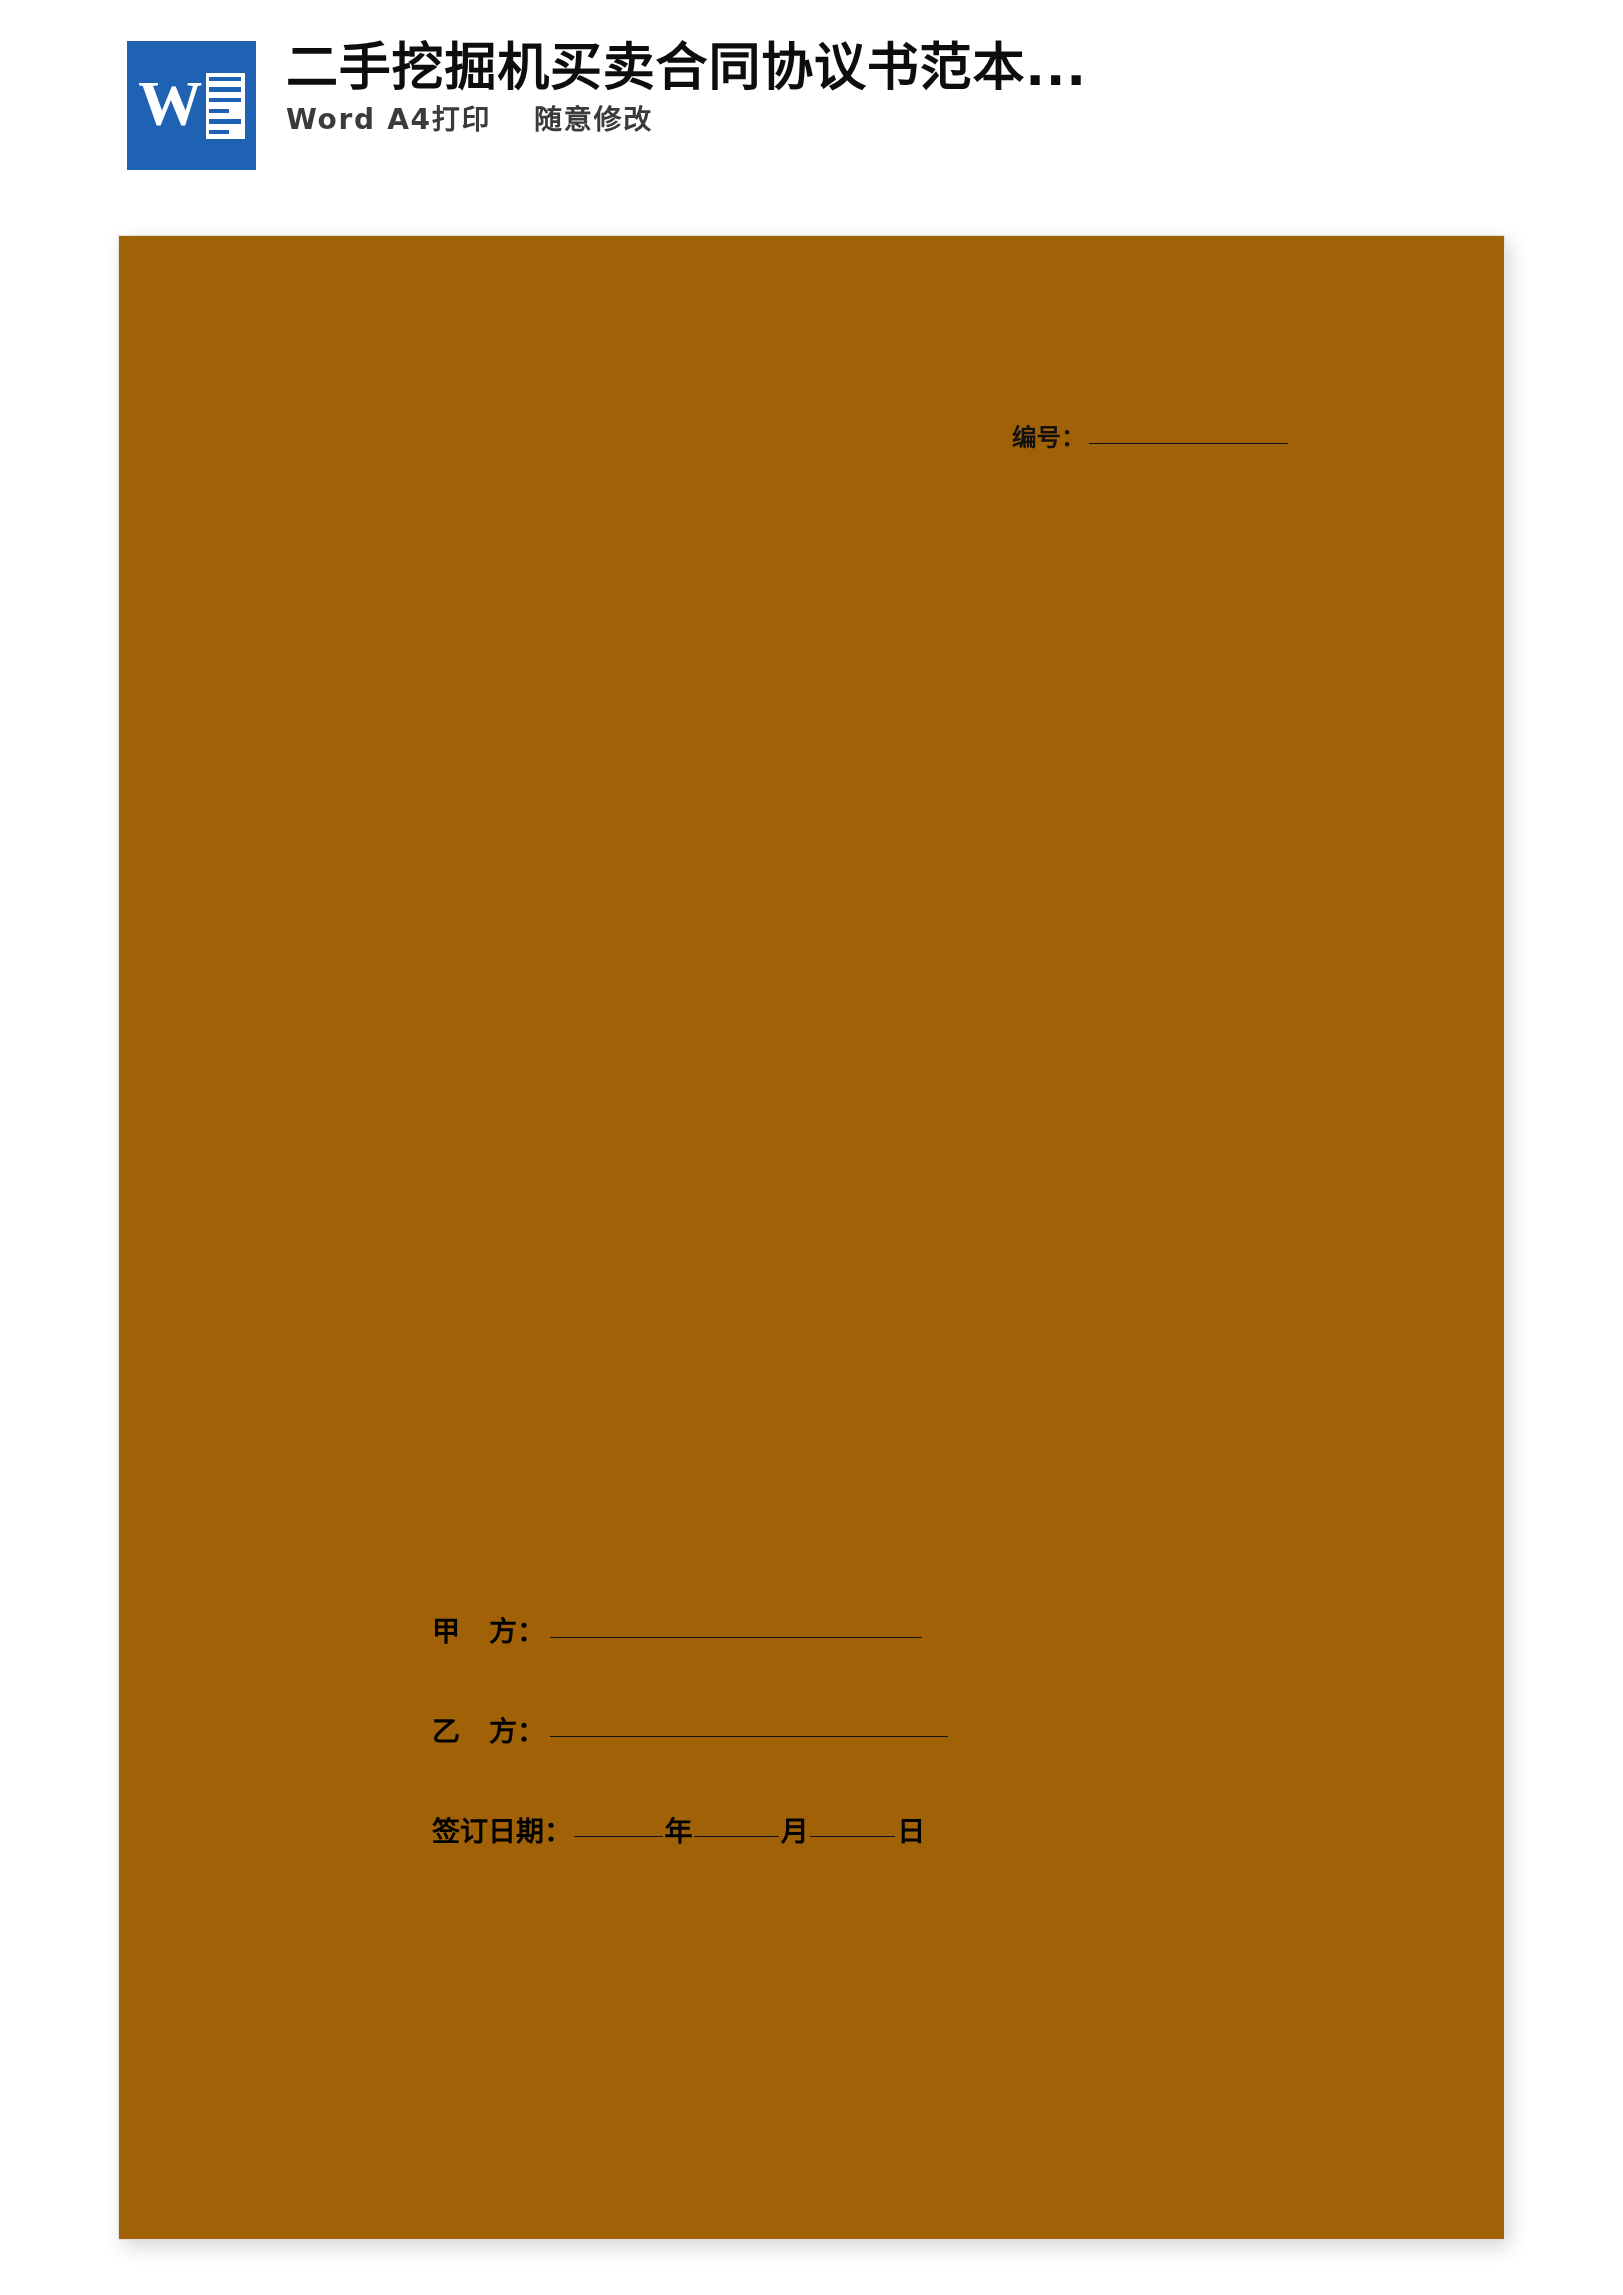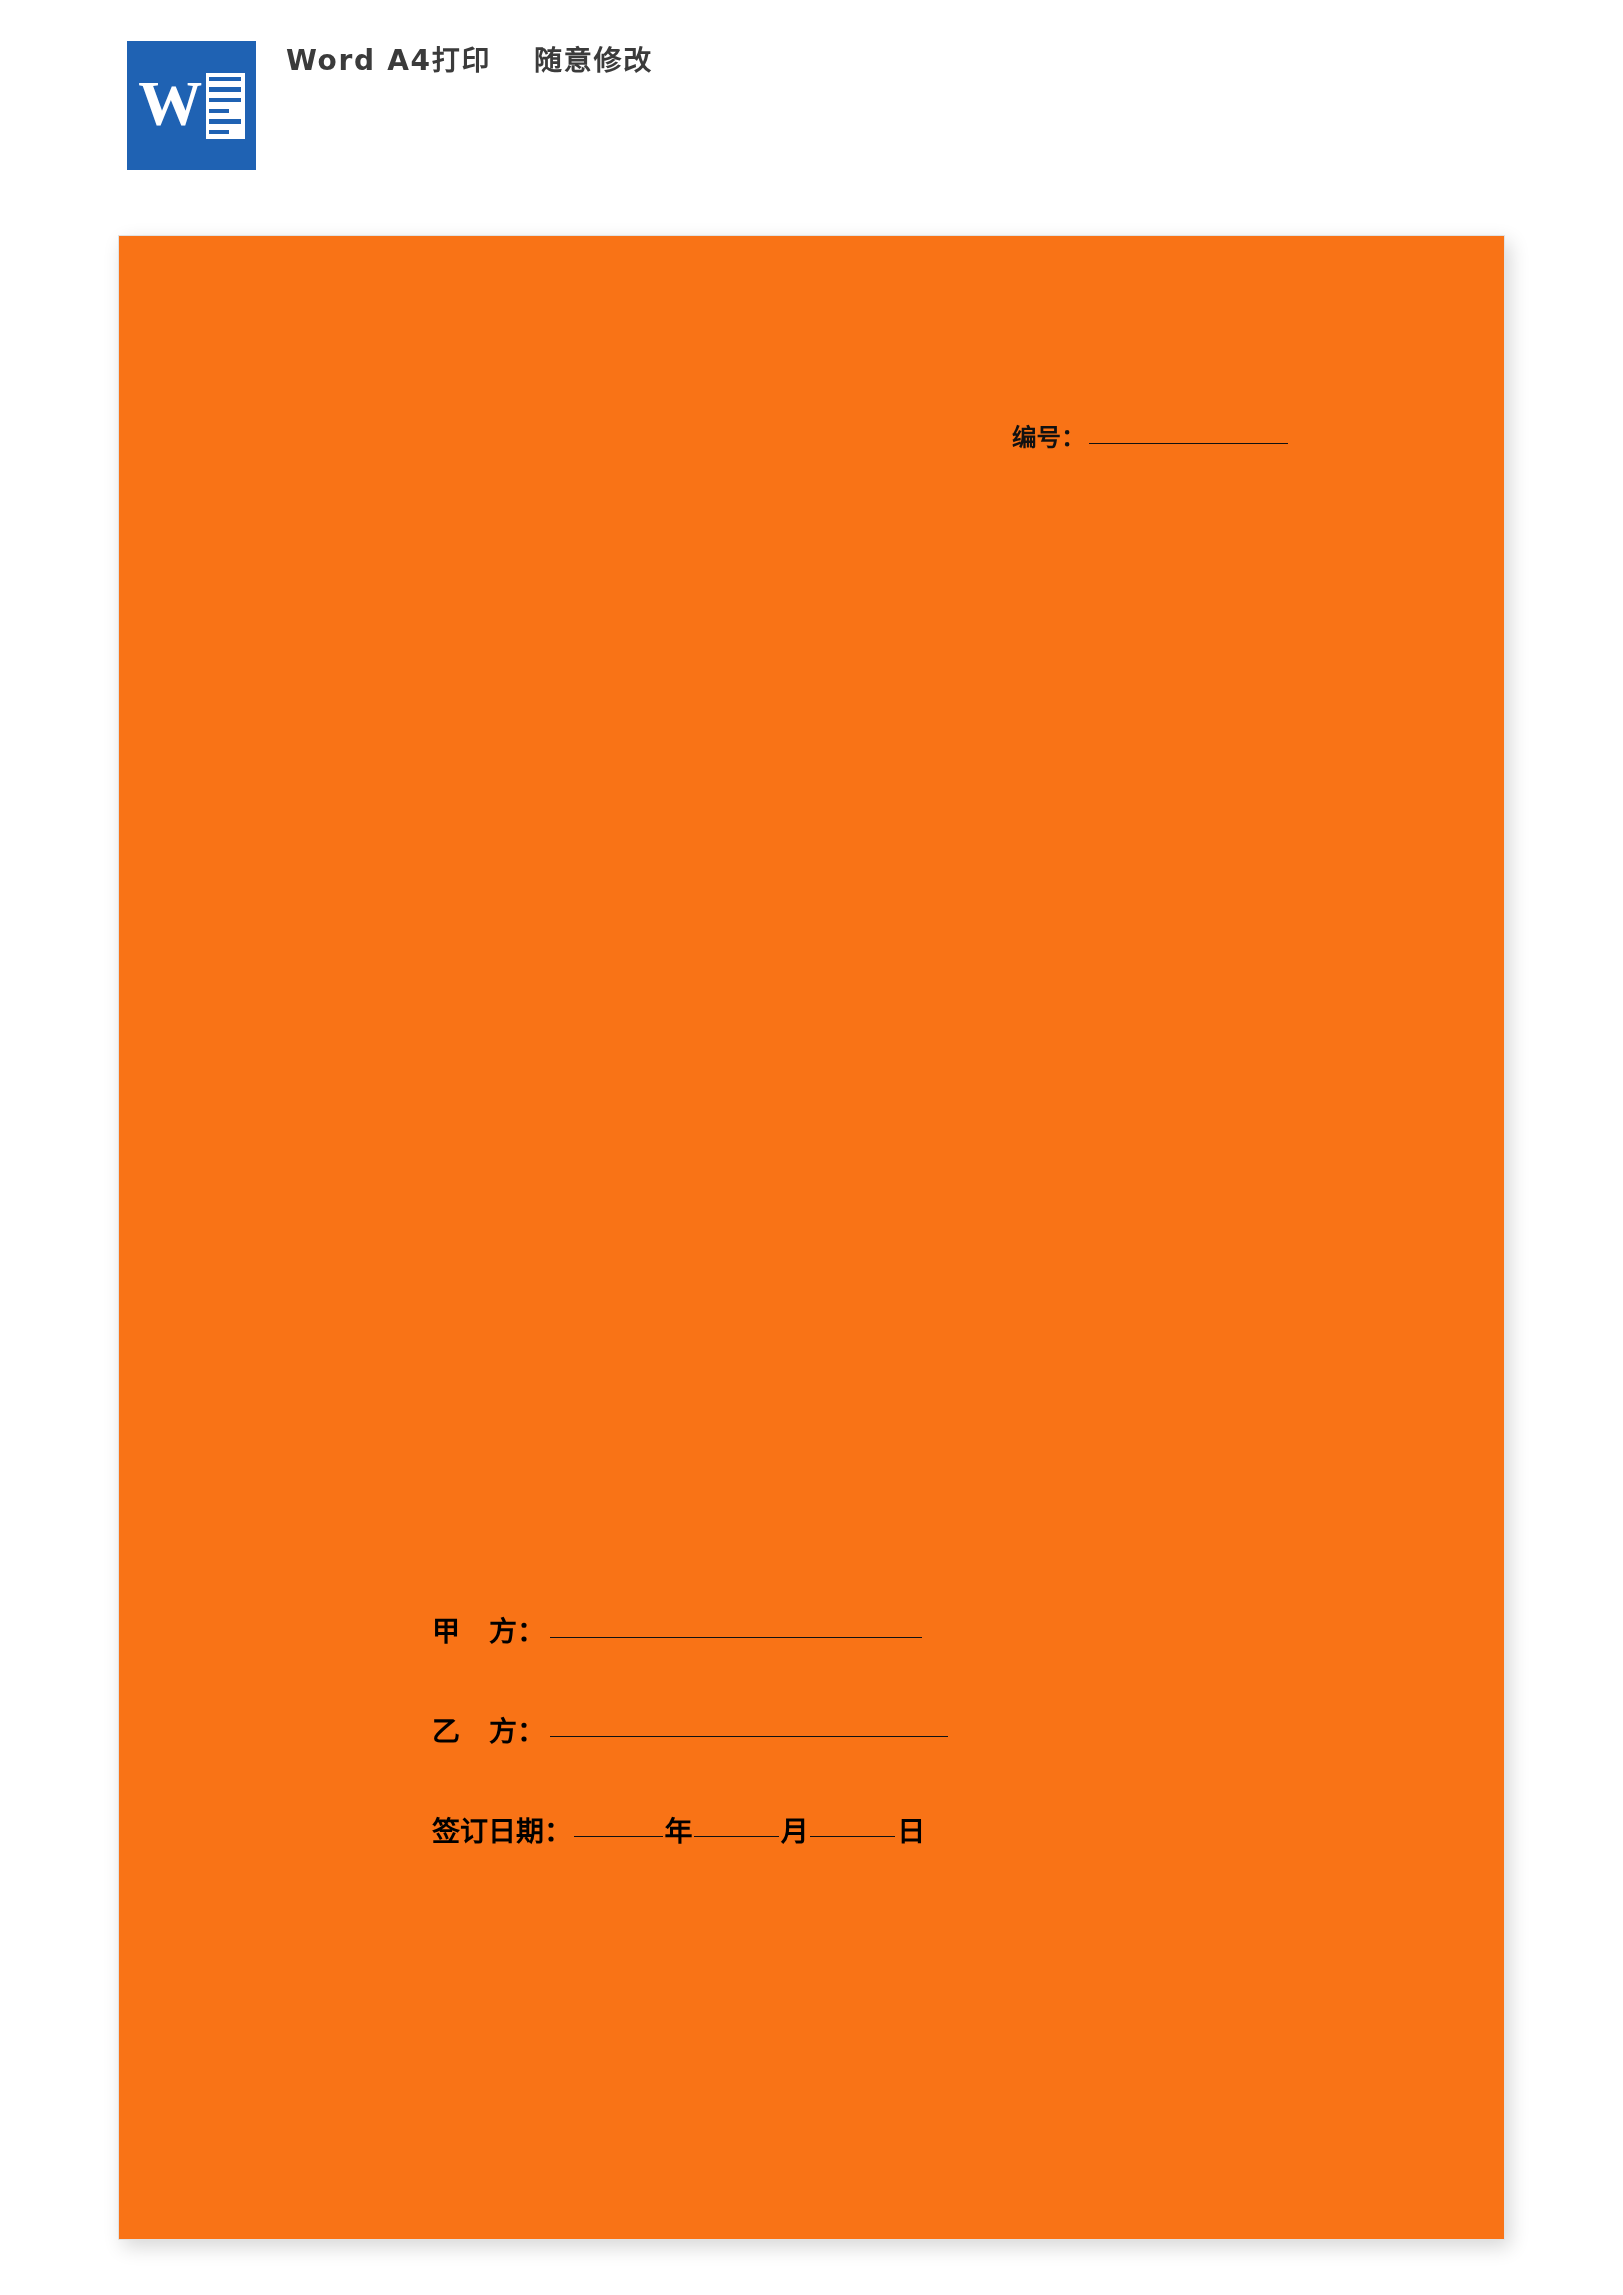--- a/index.html
+++ b/index.html
@@ -90,21 +90,21 @@
   }
   .header-sub .gap { display: inline-block; width: 20px; }
 
   
   .page-sheet {
     position: absolute;
     left: 118px;
     top: 235px;
     width: 1387px;
     height: 2005px;
-    background: #f97316;
+    background: #a16207;
     border: 0.8px solid #e2e2e2;
     box-shadow: 5px 6.8px 18.6px rgba(0,0,0,0.16);
     box-sizing: border-box;
   }
 
   .doc-body {
     position: relative;
     width: 100%;
     height: 100%;
     font-family: "DejaVu Serif", "Liberation Serif", serif;
@@ -208,20 +208,21 @@
       <span></span>
         <span></span>
         <span></span>
         <span class="short"></span>
         <span></span>
         <span class="short"></span>
     </span>
   </div>
 
   <div class="header-text">
+    <div class="header-title">二手挖掘机买卖合同协议书范本...</div>
     <div class="header-sub">
       <span>Word A4打印</span>
       <span class="gap"></span>
       <span>随意修改</span>
     </div>
   </div>
 
 </div>
 
 <div class="page-sheet">

